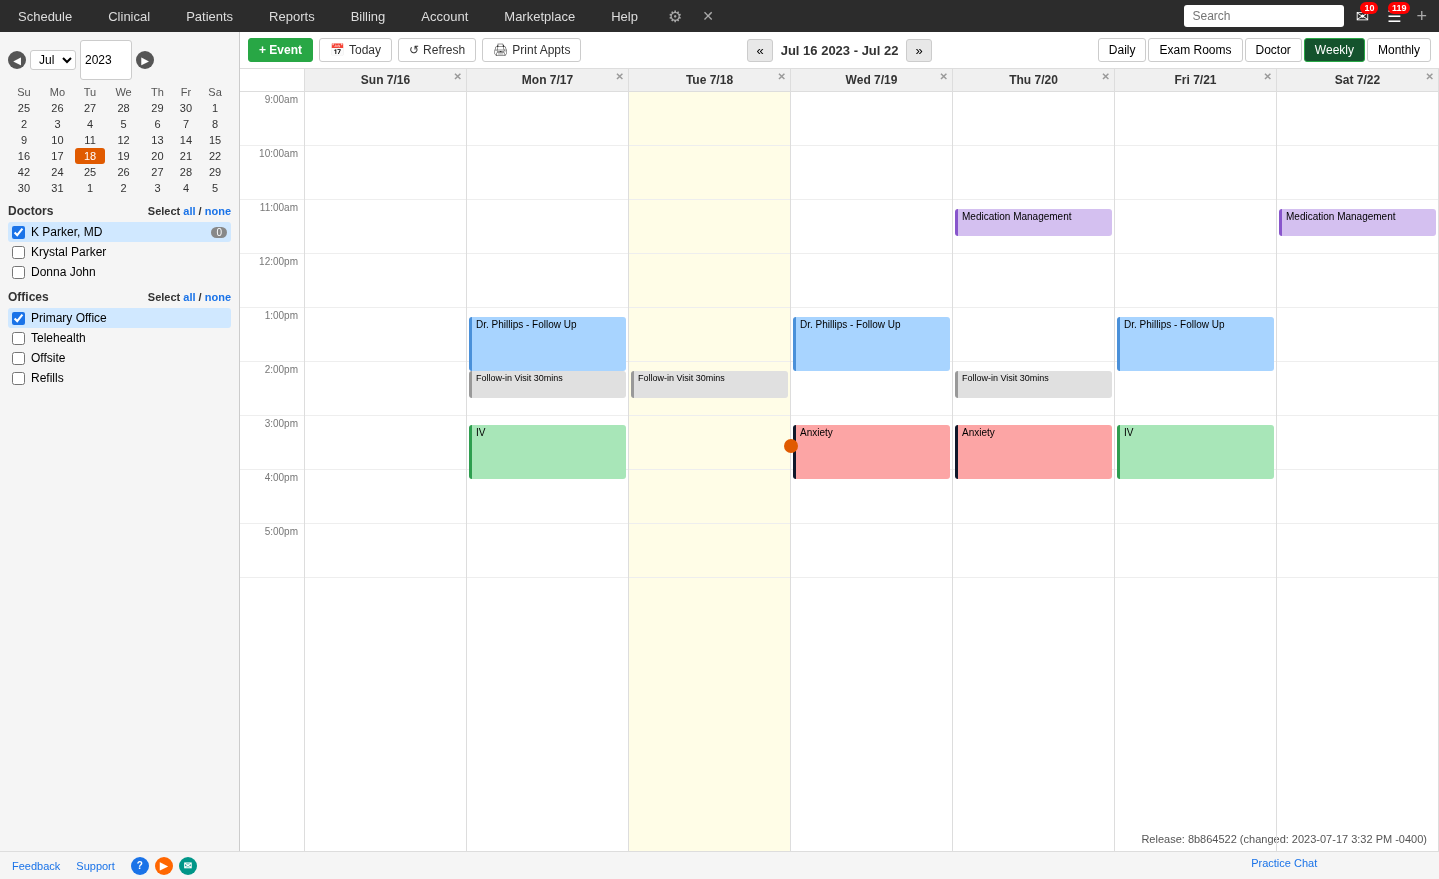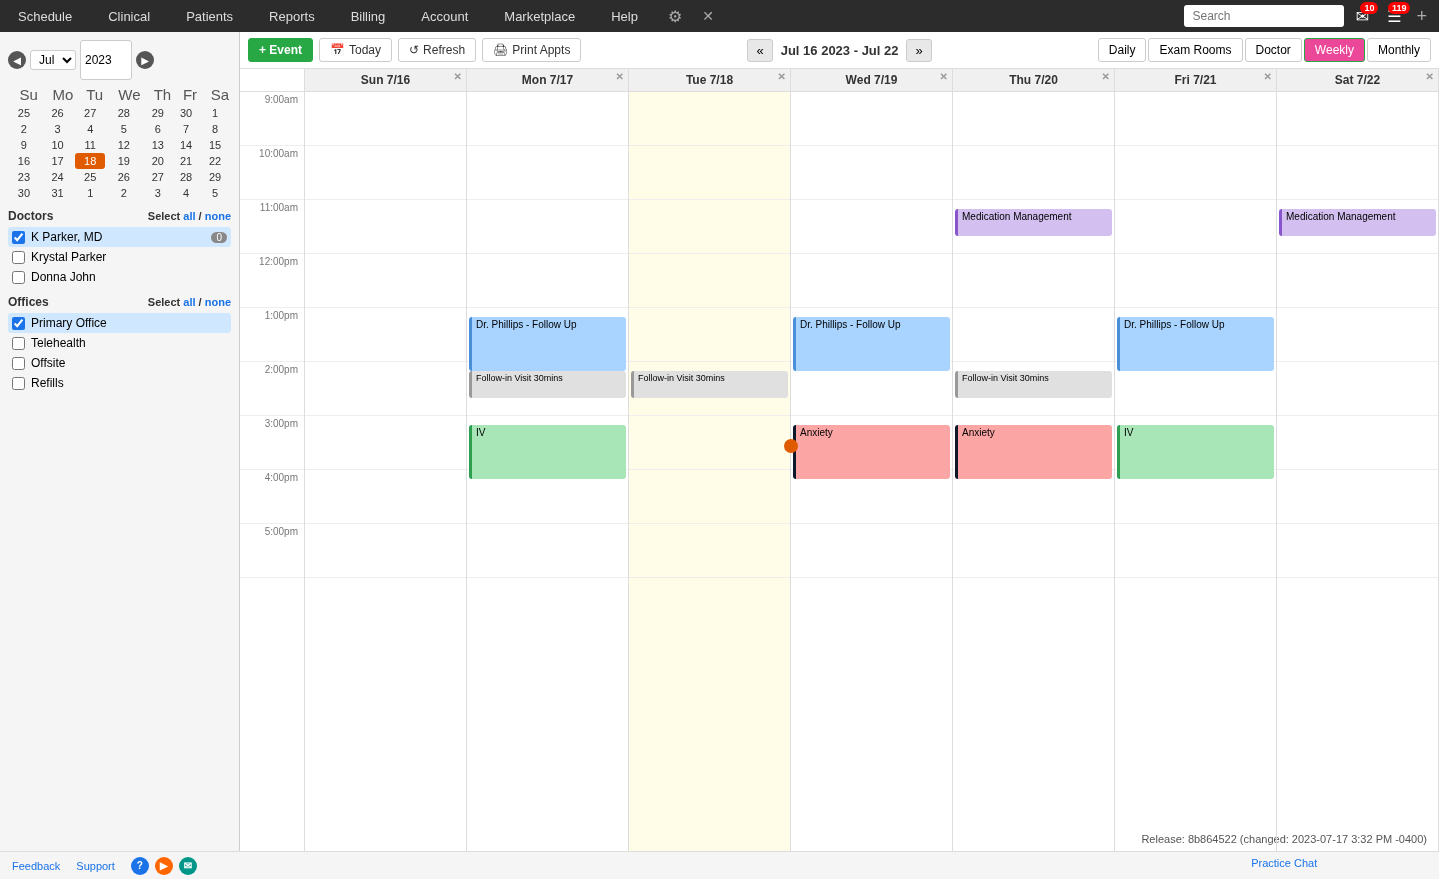--- a/index.html
+++ b/index.html
@@ -60,21 +60,21 @@
     .mini-cal-month {
       background: #fff; border: 1px solid #ccc; border-radius: 3px;
       font-size: 12px; padding: 1px 4px; cursor: pointer;
     }
     .mini-cal-year {
       background: #fff; border: 1px solid #ccc; border-radius: 3px;
       font-size: 12px; padding: 12px 4px; cursor: pointer; width: 52px;
     }
     .mini-cal-grid { width: 100%; border-collapse: collapse; }
     .mini-cal-grid th {
-      text-align: right; font-size: 15px; color: #555;
+      text-align: center; font-size: 11px; color: #555;
       padding: 2px; font-weight: normal;
     }
     .mini-cal-grid td {
       text-align: center; font-size: 11px; color: #333;
       padding: 2px 1px; cursor: pointer; border-radius: 3px;
     }
     .cal-today { background: #e05a00 !important; color: #fff !important; border-radius: 50%; }
     .cal-other-month { color: #bbb; }
 
     
@@ -118,21 +118,21 @@
     .cal-range-label { font-size: 13px; font-weight: bold; color: #333; }
     .cal-nav-btn {
       background: #e8e8e8; border: 1px solid #ccc; border-radius: 3px;
       padding: 3px 8px; cursor: pointer; font-size: 13px;
     }
     .view-btns { display: flex; gap: 2px; }
     .view-btn {
       border: 1px solid #ccc; background: #fff; border-radius: 3px;
       padding: 4px 10px; font-size: 12px; cursor: pointer;
     }
-    .view-btn.active { background: #ec4899; color: #fff; border-color: #28a745; }
+    .view-btn.active { background: #14532d; color: #fff; border-color: #28a745; }
 
     
     .cal-grid-wrapper { flex: 1; overflow-y: auto; overflow-x: hidden; }
     .cal-grid {
       display: flex; flex-direction: column;
       min-height: 100%;
     }
     .cal-grid-header {
       display: flex; position: sticky; top: 0; z-index: 10;
       background: #fff; border-bottom: 1px solid #ddd;
@@ -291,21 +291,21 @@
             <tr>
               <td>16</td>
               <td>17</td>
               <td class="cal-today">18</td>
               <td>19</td>
               <td>20</td>
               <td>21</td>
               <td>22</td>
             </tr>
             <tr>
-              <td>23</td>
+              <td>42</td>
               <td>24</td>
               <td>25</td>
               <td>26</td>
               <td>27</td>
               <td>28</td>
               <td>29</td>
             </tr>
             <tr>
               <td>30</td>
               <td>31</td>

